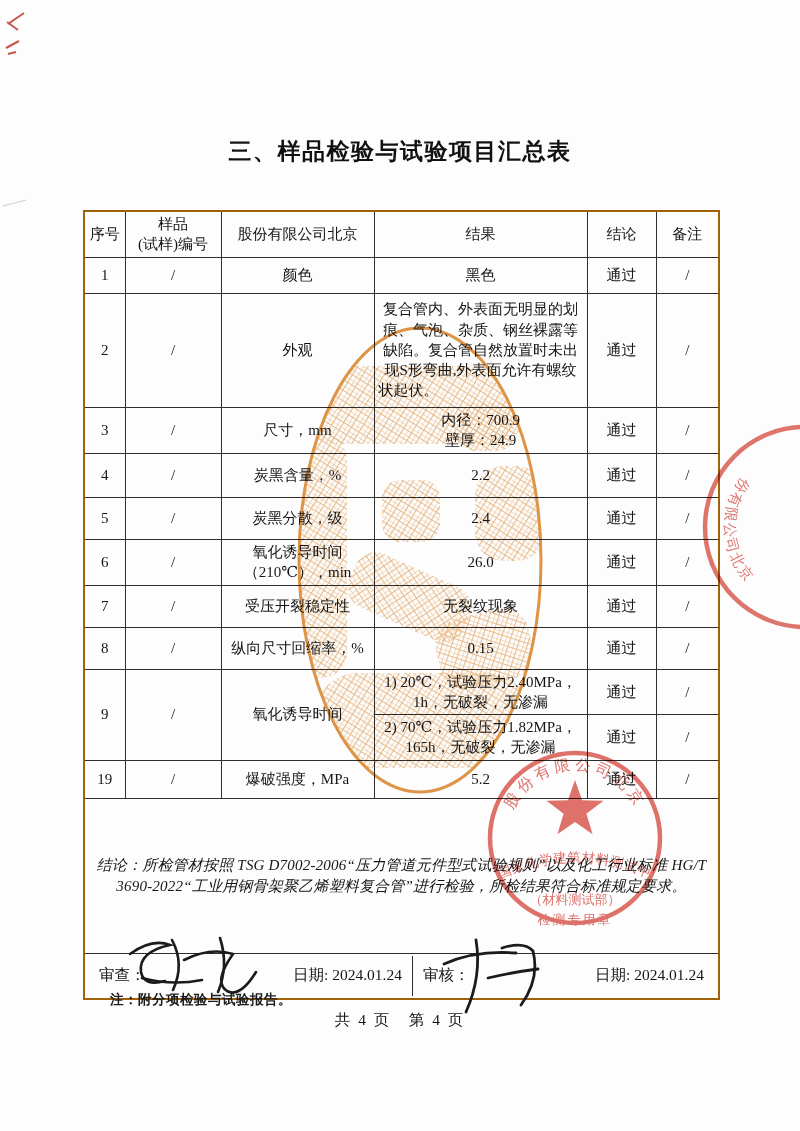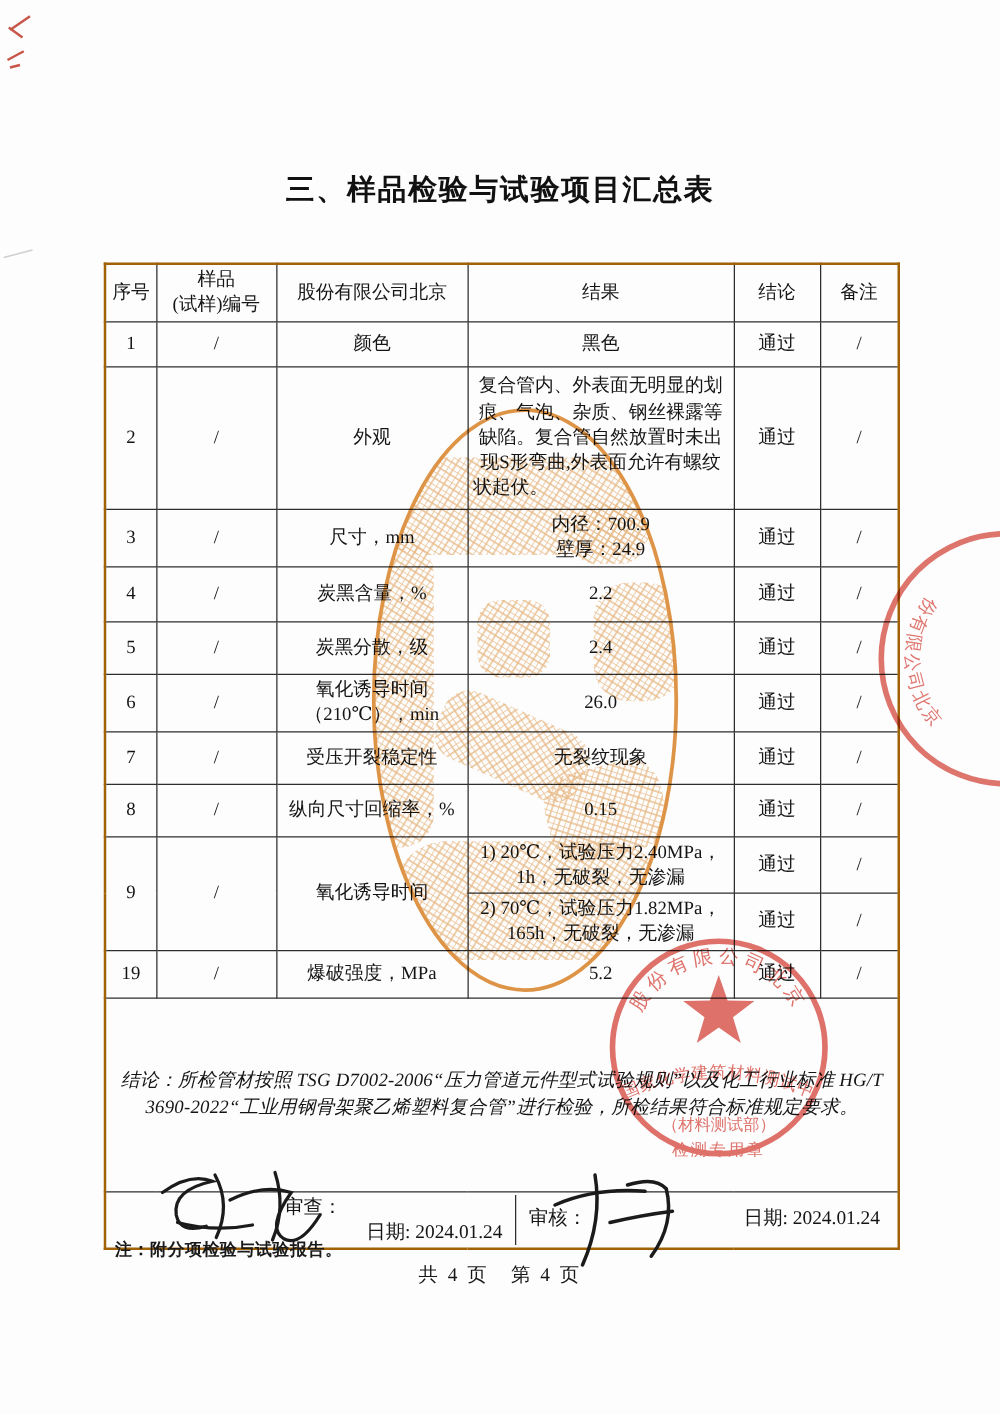--- a/index.html
+++ b/index.html
@@ -40,26 +40,26 @@
   .r9a{height:44px}.r9b{height:42px}.r10{height:38px}
   .r-conc{height:155px}.r-foot{height:40px}
 
   .conc-cell{
     text-align:left;vertical-align:top;padding:7px 10px 0 10px;
     font-size:15.5px;line-height:1.62;letter-spacing:.2px;font-style:italic;
   }
   .foot-cell{padding:0;}
   .foot-wrap{display:flex;width:100%;height:40px;}
   .foot-half{display:flex;align-items:center;padding:0 10px;font-size:15.5px;}
-  .foot-left{width:303px;border-right:1.5px solid #2e2e2e;flex-direction:column;}
+  .foot-left{width:303px;border-right:1.5px solid #2e2e2e;}
   .foot-right{flex:1;}
   .foot-date{margin-left:auto;white-space:nowrap;}
 
   .note{
-    position:absolute;left:92px;top:991px;
+    position:absolute;left:110px;top:991px;
     font-family:"Liberation Sans","DejaVu Sans",sans-serif;
     font-weight:bold;font-size:13.5px;color:#1a1a1a;letter-spacing:.5px;
   }
   .pagination{
     position:absolute;top:1010px;left:0;width:100%;text-align:center;
     font-size:15.5px;letter-spacing:2px;
   }
 
   .overlay{position:absolute;pointer-events:none;}
   .multiply{mix-blend-mode:multiply;}

